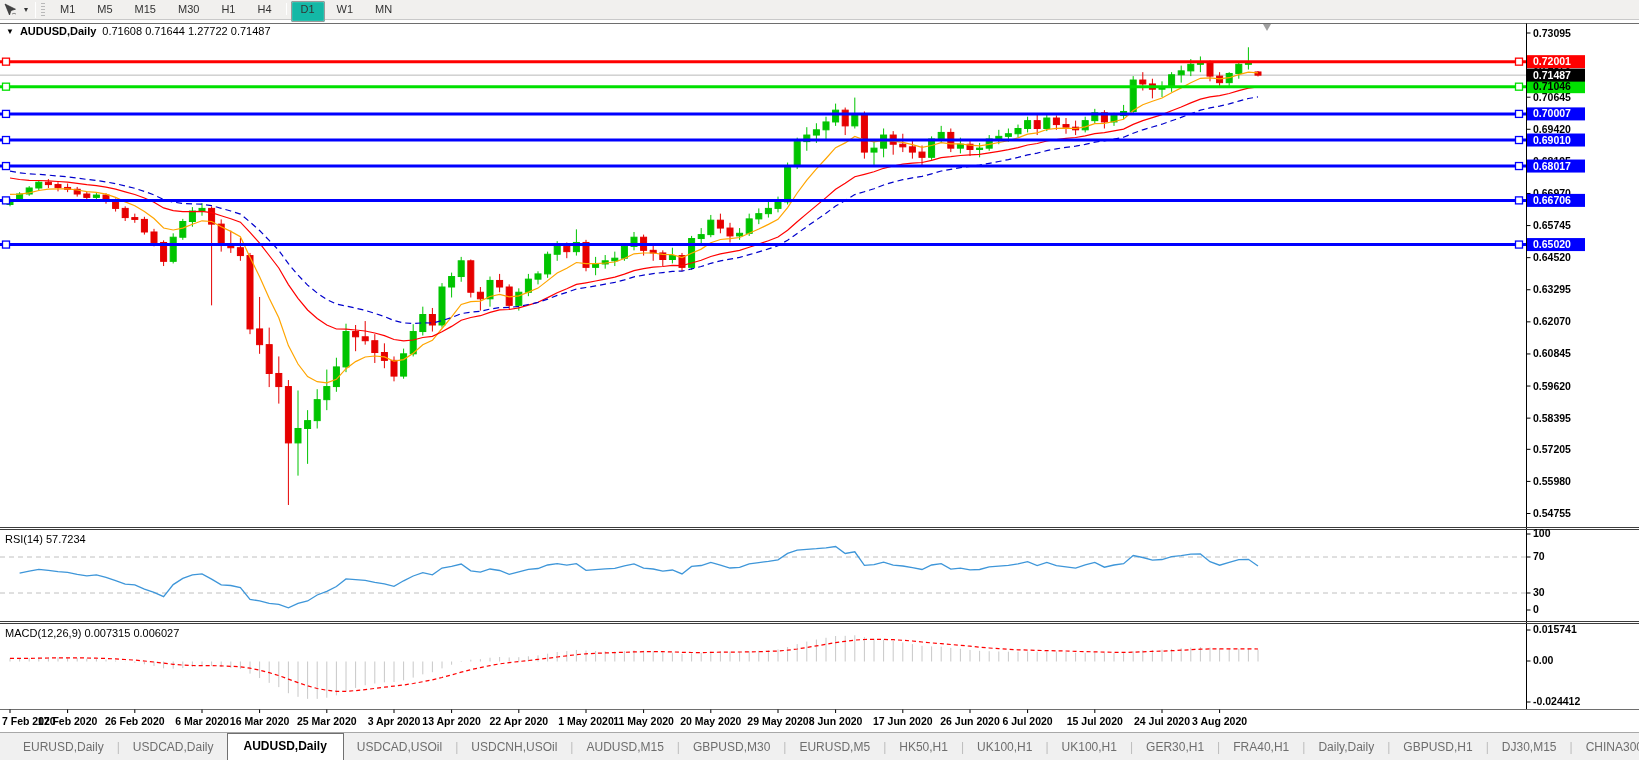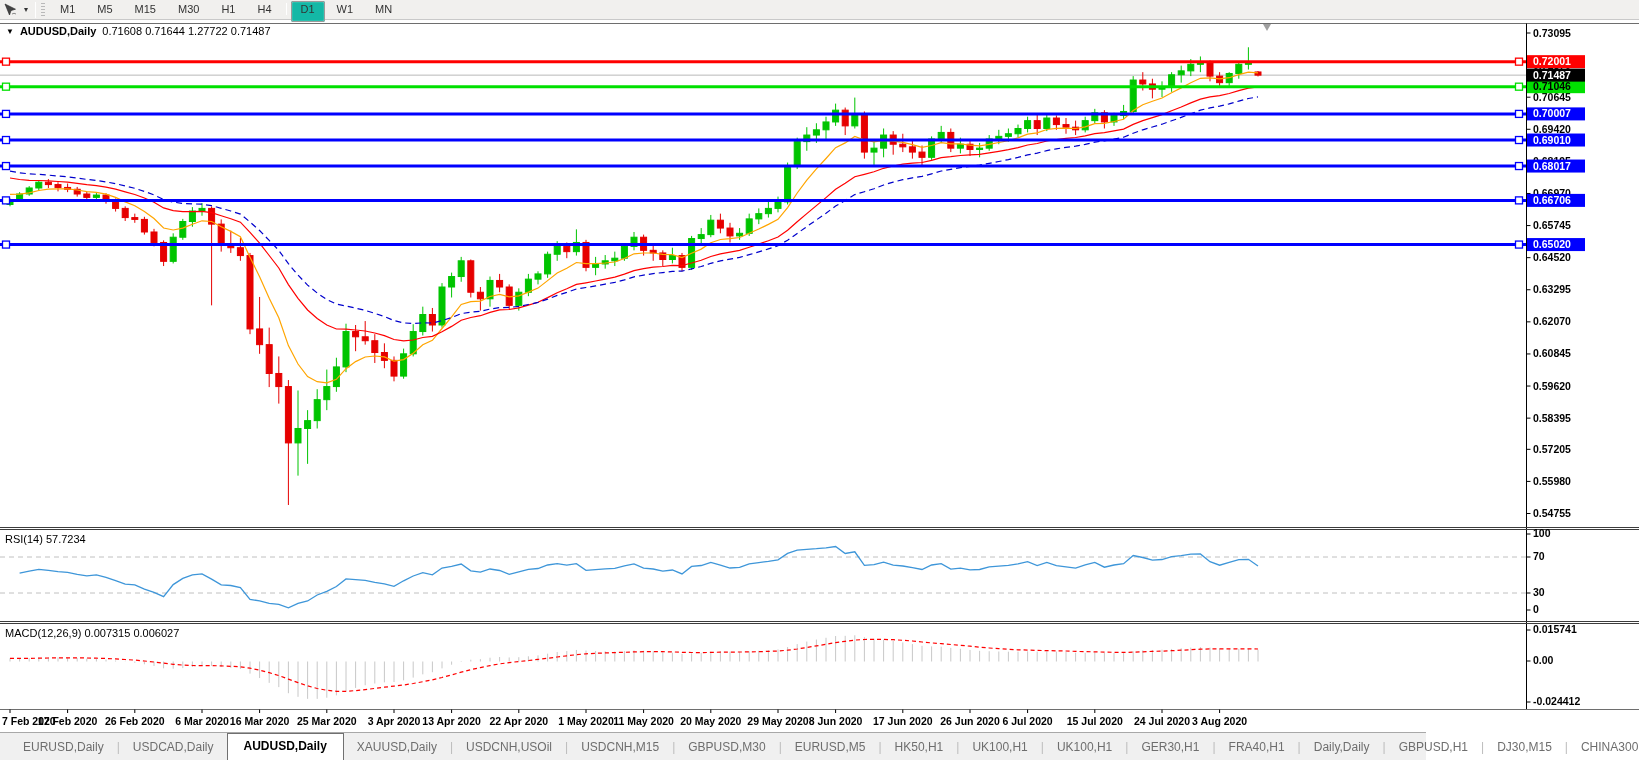--- a/index.html
+++ b/index.html
@@ -22,21 +22,21 @@
 
   
   #chart-svg{position:absolute;left:0;top:20px;}
   .caption{position:absolute;left:6px;top:25px;font-size:11px;color:#000;
            display:flex;align-items:center;gap:6px;z-index:5;}
   .caption .tri{font-size:8px;color:#000;cursor:pointer;}
   .caption b{font-weight:700;}
   .ind-label{position:absolute;left:5px;font-size:11px;color:#000;z-index:5;}
 
   
-  .tabbar{position:absolute;left:0;top:732px;width:1426px;height:28px;background:#f0f0f0;
+  .tabbar{position:absolute;left:0;top:732px;width:1639px;height:28px;background:#f0f0f0;
           border-top:1px solid #a8a8a8;display:flex;align-items:flex-end;
           font-size:12px;color:#6e6e6e;padding-left:10px;}
   .tab{padding:5px 13px 6px 13px;cursor:pointer;white-space:nowrap;}
   .tab.active{background:#fff;border:1px solid #707070;border-bottom:none;color:#000;
               font-weight:700;padding:5px 16px 7px 16px;}
   .tab-sep{color:#bcbcbc;padding:0 0 6px 0;}
 </style>
 </head>
 <body>
 
@@ -607,25 +607,25 @@
   </div>
 
   <div class="ind-label" style="top:533px">RSI(14) 57.7234</div>
   <div class="ind-label" style="top:627px">MACD(12,26,9) 0.007315 0.006027</div>
 
   <div class="tabbar" id="tabbar">
       <span class="tab">EURUSD,Daily</span>
       <span class="tab-sep">|</span>
       <span class="tab">USDCAD,Daily</span>
       <span class="tab active">AUDUSD,Daily</span>
-      <span class="tab">XAUUSD,Daily</span>
+      <span class="tab">USDCAD,USOil</span>
       <span class="tab-sep">|</span>
       <span class="tab">USDCNH,USOil</span>
       <span class="tab-sep">|</span>
-      <span class="tab">USDCNH,M15</span>
+      <span class="tab">AUDUSD,M15</span>
       <span class="tab-sep">|</span>
       <span class="tab">GBPUSD,M30</span>
       <span class="tab-sep">|</span>
       <span class="tab">EURUSD,M5</span>
       <span class="tab-sep">|</span>
       <span class="tab">HK50,H1</span>
       <span class="tab-sep">|</span>
       <span class="tab">UK100,H1</span>
       <span class="tab-sep">|</span>
       <span class="tab">UK100,H1</span>

